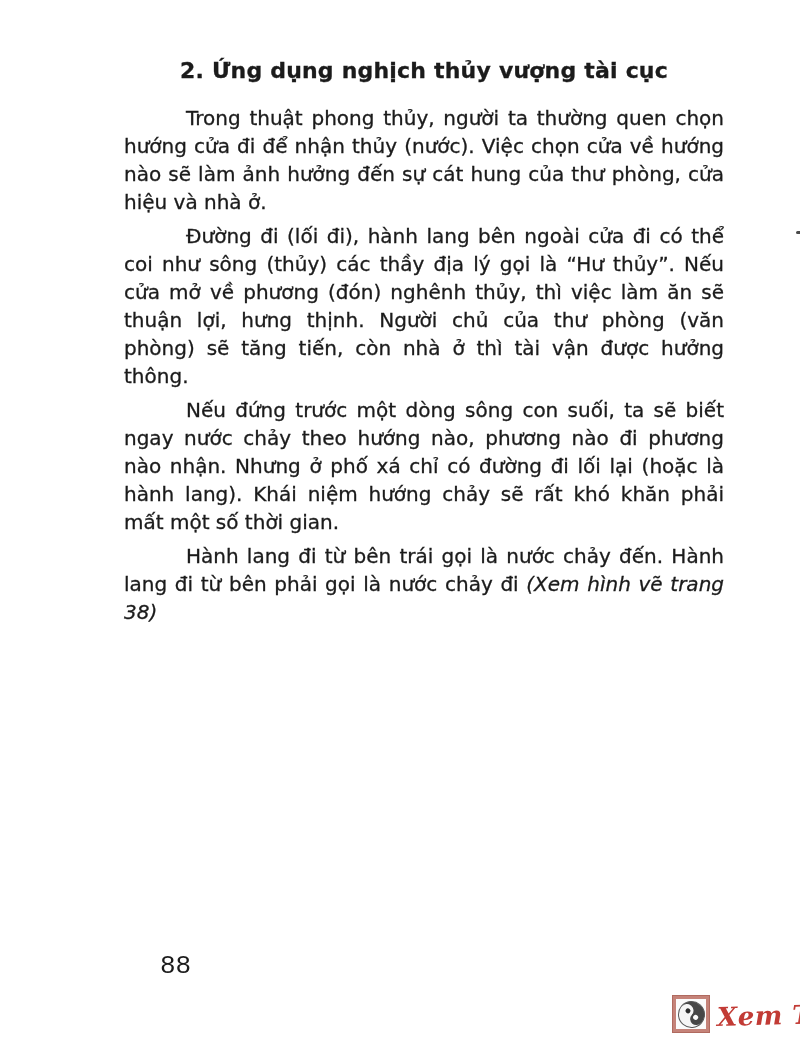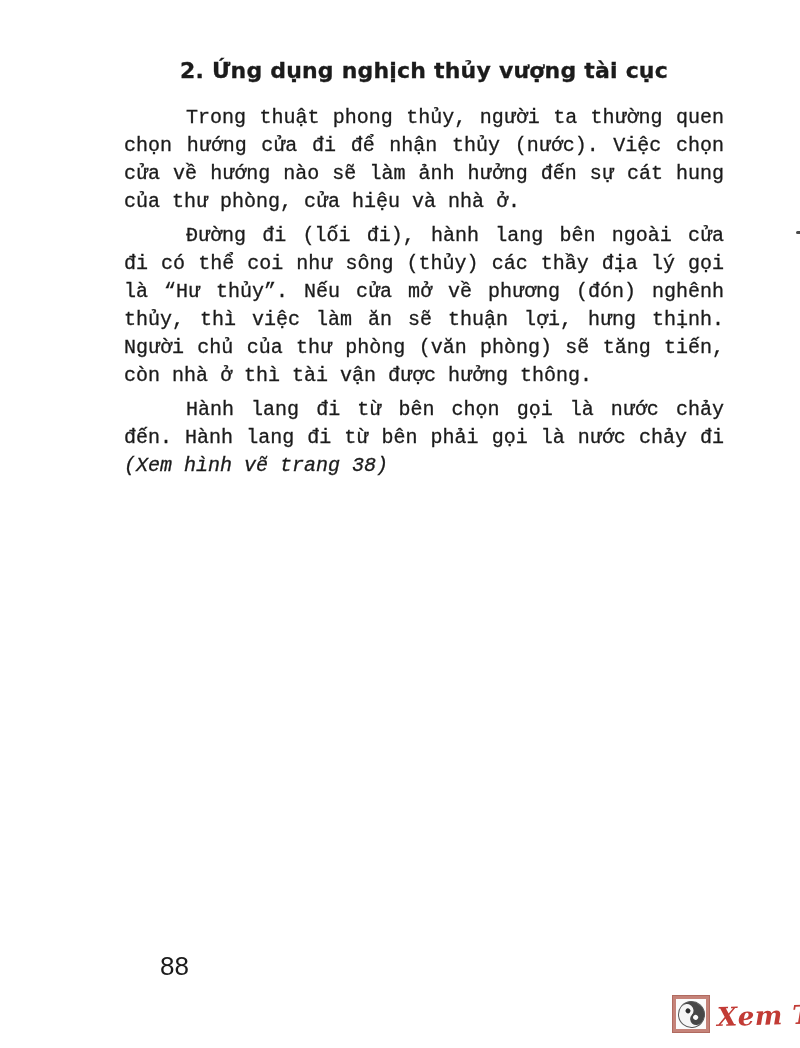--- a/index.html
+++ b/index.html
@@ -29,27 +29,26 @@
     line-height: 28px;
     font-weight: bold;
     text-align: center;
     margin: 0 0 19px 0;
     letter-spacing: 0.2px;
   }
   .column p {
     margin: 0 0 6px 0;
     text-align: justify;
     text-indent: 62px;
-    font-family: Liberation Mono, monospace;
   }
   .column p i { font-style: italic; }
   .pageno {
     position: absolute;
     left: 124px; top: 951px;
-    font-family: Liberation Sans, sans-serif;
+    font-family: Liberation Mono, monospace;
     font-size: 26px;
     color: #1b1b1b;
   }
   .speck {
     position: absolute;
     left: 760px; top: 231px;
     width: 5px; height: 3px;
     background: #4a4a4a;
     border-radius: 2px;
   }
@@ -111,22 +110,23 @@
 </head>
 <body>
 
 <div class="page">
 
   <div class="column">
     <h1>2. Ứng dụng nghịch thủy vượng tài cục</h1>
 
     <p>Trong thuật phong thủy, người ta thường quen chọn hướng cửa đi để nhận thủy (nước). Việc chọn cửa về hướng nào sẽ làm ảnh hưởng đến sự cát hung của thư phòng, cửa hiệu và nhà ở.</p>
     <p>Đường đi (lối đi), hành lang bên ngoài cửa đi có thể coi như sông (thủy) các thầy địa lý gọi là “Hư thủy”. Nếu cửa mở về phương (đón) nghênh thủy, thì việc làm ăn sẽ thuận lợi, hưng thịnh. Người chủ của thư phòng (văn phòng) sẽ tăng tiến, còn nhà ở thì tài vận được hưởng thông.</p>
+    <p>Nếu đứng trước một dòng sông con suối, ta sẽ biết ngay nước chảy theo hướng nào, phương nào đi phương nào nhận. Nhưng ở phố xá chỉ có đường đi lối lại (hoặc là hành lang). Khái niệm hướng chảy sẽ rất khó khăn phải mất một số thời gian.</p>
 
-    <p><span>Hành lang đi từ bên chọn gọi là nước chảy đến. Hành lang đi từ bên phải gọi là nước chảy đi </span><i>(Xem hình vẽ trang 38)</i></p>
+    <p><span>Hành lang đi từ bên trái gọi là nước chảy đến. Hành lang đi từ bên phải gọi là nước chảy đi </span><i>(Xem hình vẽ trang 38)</i></p>
 
   </div>
 
   <div class="pageno">88</div>
 
   <div class="speck"></div>
 
   <div class="watermark">
     <span class="yy-frame">
       <span class="yy-inner">

